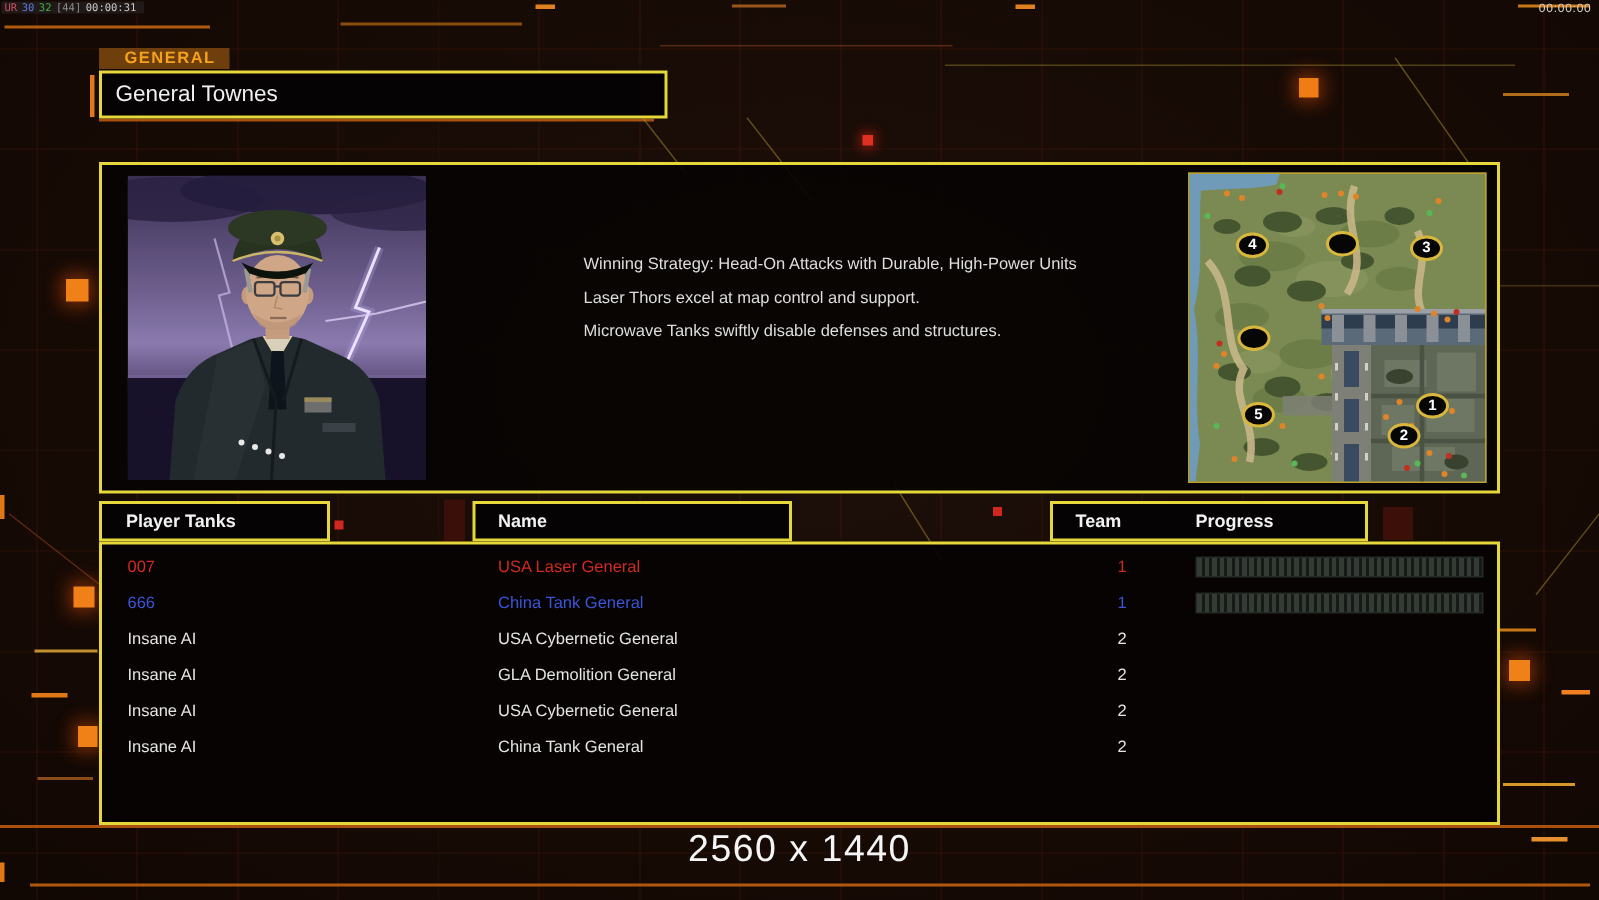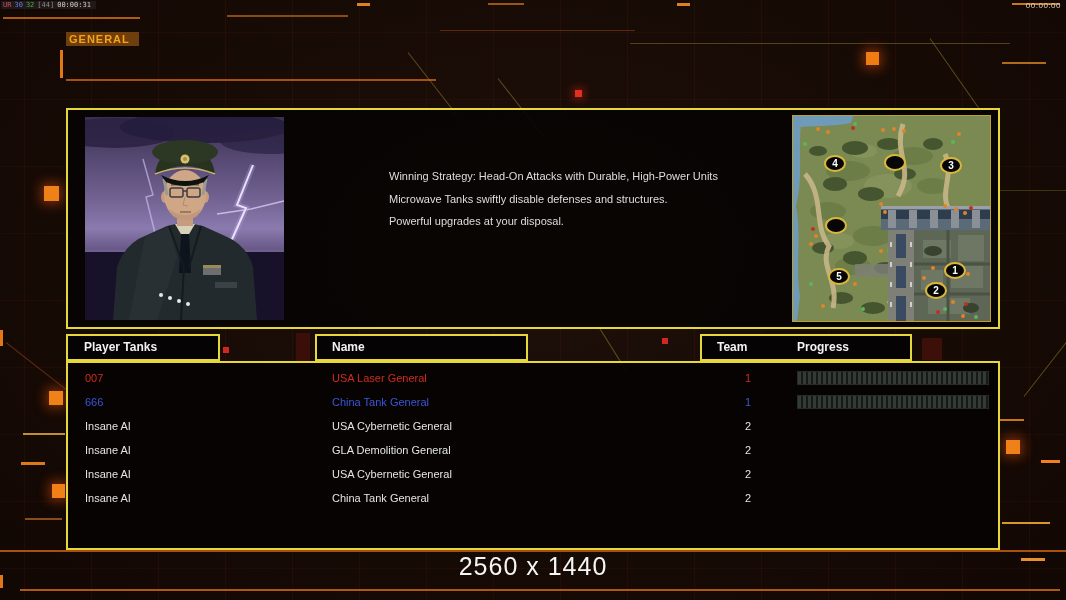--- a/index.html
+++ b/index.html
@@ -23,21 +23,21 @@
 
   
   #stats-overlay{position:absolute;left:1px;top:1px;height:8px;background:rgba(35,28,28,.85);
     font-family:"DejaVu Sans Mono",monospace;font-size:7px;line-height:8px;padding:0 2px;letter-spacing:0;}
   #stats-overlay span{margin-right:3px;}
   .st0{color:#c85060;} .st1{color:#5b7be8;} .st2{color:#3fae4a;} .st3{color:#8a8a8a;margin-top:24px;} .st4{color:#cccccc;}
   #timer{position:absolute;right:5px;top:1px;color:#d8d8d8;font-size:8px;letter-spacing:.5px;}
 
   
   #general-tab{position:absolute;left:66px;top:32px;width:70px;height:14px;background:#6e3e0c;
-    color:#f7a21b;font-size:11px;font-weight:bold;line-height:14px;padding-left:3px;letter-spacing:1px;}
+    color:#f7a21b;font-size:11px;font-weight:bold;line-height:14px;padding-left:17px;letter-spacing:1px;}
   #name-box{position:absolute;left:66px;top:47px;width:366px;height:28px;background:#050303;
     border:2px solid #e6d83a;color:#f0f0f0;font-size:15px;line-height:28px;padding-left:9px;}
 
   
   #info-box{position:absolute;left:66px;top:108px;width:930px;height:217px;
     border:2px solid #e6d83a;background:rgba(7,4,3,.93);}
   #portrait{position:absolute;left:17px;top:7px;width:199px;height:203px;overflow:hidden;}
   #strategy{position:absolute;left:321px;top:61px;color:#dedede;font-size:11px;white-space:nowrap;}
   #strategy div{margin:0 0 11.5px 0;line-height:11px;}
   #map-frame{position:absolute;left:724px;top:5px;width:197px;height:205px;border:1px solid #bfa02c;background:#7a8a52;}
@@ -115,20 +115,23 @@
   <div class="diag" style="left:1024px;top:396px;width:95px;transform:rotate(-52deg)"></div>
   <div class="diag red" style="left:6px;top:342px;width:85px;transform:rotate(38deg)"></div>
   <div class="diag" style="left:498px;top:78px;width:70px;transform:rotate(52deg)"></div>
 
   <div id="stats-overlay">
     <span class="st0">UR</span><span class="st1">30</span><span class="st2">32</span><span class="st3">[44]</span><span class="st4">00:00:31</span>
   </div>
   <div id="timer">00:00:00</div>
 
   <div id="general-tab">GENERAL</div>
+  <div id="name-box">
+    <span>General Townes</span>
+  </div>
 
   <div id="info-box">
 
     <div id="portrait">
       <svg width="199" height="203" viewBox="0 0 199 203">
         <defs>
           <linearGradient id="sky" x1="0" y1="0" x2="0" y2="1">
             <stop offset="0" stop-color="#3a2f52"></stop>
               <stop offset=".38" stop-color="#6e5f8e"></stop>
             <stop offset=".55" stop-color="#8a7aae"></stop>
@@ -180,22 +183,22 @@
         <ellipse cx="100" cy="35" rx="33" ry="12" fill="#2c3823"></ellipse>
         <path d="M70,57 Q100,45 130,57" stroke="#c9b468" stroke-width="1.6" fill="none"></path>
         <path d="M76,58 Q100,70 124,58 L119,65 Q100,73 81,65 Z" fill="#0c120c"></path>
         <circle cx="100" cy="42" r="4.5" fill="#d8c070"></circle>
         <circle cx="100" cy="42" r="2" fill="#a89040"></circle>
       </svg>
     </div>
 
     <div id="strategy">
       <div>Winning Strategy: Head-On Attacks with Durable, High-Power Units</div>
+      <div>Laser Thors excel at map control and support.</div>
       <div>Microwave Tanks swiftly disable defenses and structures.</div>
-      <div>Powerful upgrades at your disposal.</div>
     </div>
 
     <div id="map-frame">
       <svg width="197" height="205" viewBox="0 0 197 205">
         <rect width="197" height="205" fill="#7a8a52"></rect>
         <g fill="#6a7a46" opacity=".8">
           <ellipse cx="55" cy="55" rx="22" ry="10"></ellipse>
             <ellipse cx="120" cy="40" rx="20" ry="9"></ellipse>
           <ellipse cx="35" cy="95" rx="18" ry="9"></ellipse>
             <ellipse cx="80" cy="120" rx="20" ry="10"></ellipse>

